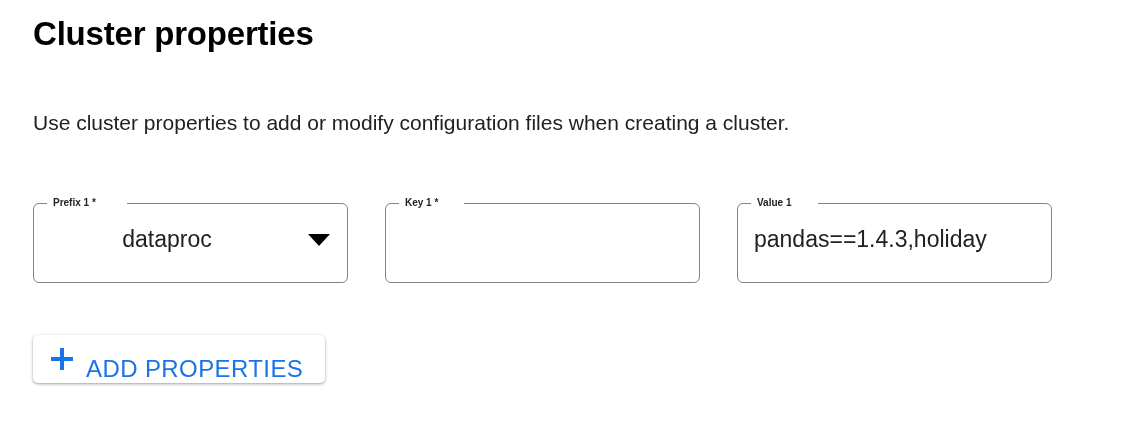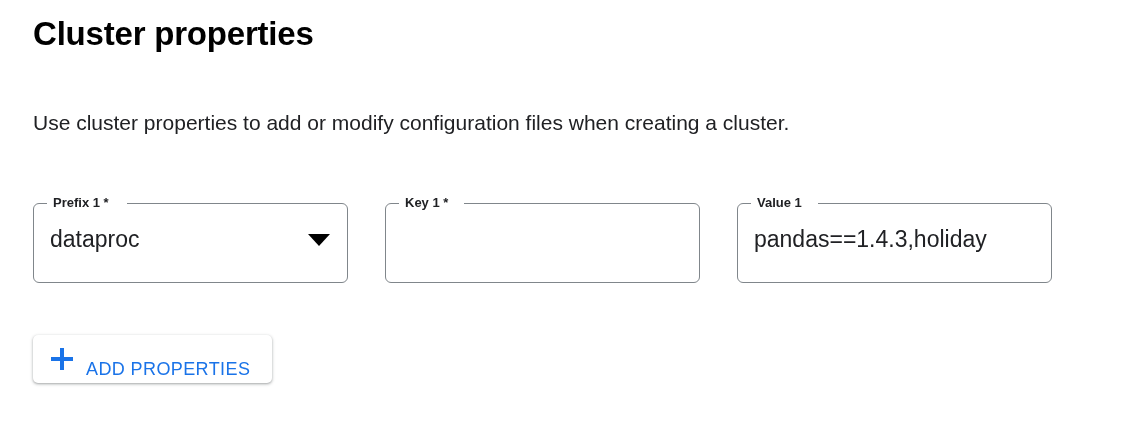--- a/index.html
+++ b/index.html
@@ -87,21 +87,21 @@
     height: 4px;
     background: #ffffff;
   }
 
   .field-label {
     position: absolute;
     top: -11px;
     left: 20px;
     height: 22px;
     line-height: 22px;
-    font-size: 13px;
+    font-size: 10px;
     font-weight: 700;
     color: #202124;
     white-space: nowrap;
     background: transparent;
     z-index: 3;
     text-align: right;
   }
 
   .field-value {
     position: absolute;
@@ -110,21 +110,21 @@
     top: 20px;
     height: 32px;
     line-height: 32px;
     font-size: 23px;
     font-weight: 400;
     color: #202124;
     white-space: nowrap;
     overflow: hidden;
     z-index: 2;
   }
-  .field-value.has-arrow { right: 64px; }
+  .field-value.has-arrow { right: 64px; text-align: center; }
 
   .select-arrow {
     position: absolute;
     right: 18px;
     top: 31px;
     width: 0;
     height: 0;
     border-left: 11px solid transparent;
     border-right: 11px solid transparent;
     border-top: 12px solid #000000;
@@ -160,21 +160,21 @@
     position: absolute;
     background: #1a73e8;
   }
   .plus-icon::before {
     left: 9px; top: 0; width: 4px; height: 22px;
   }
   .plus-icon::after {
     top: 9px; left: 0; height: 4px; width: 22px;
   }
   .add-button-label {
-    font-size: 18px;
+    font-size: 24px;
     font-weight: 500;
     letter-spacing: 0.4px;
     color: #1a73e8;
     white-space: nowrap;
     margin-top: 20px;
   }
 </style>
 </head>
 <body>
 

